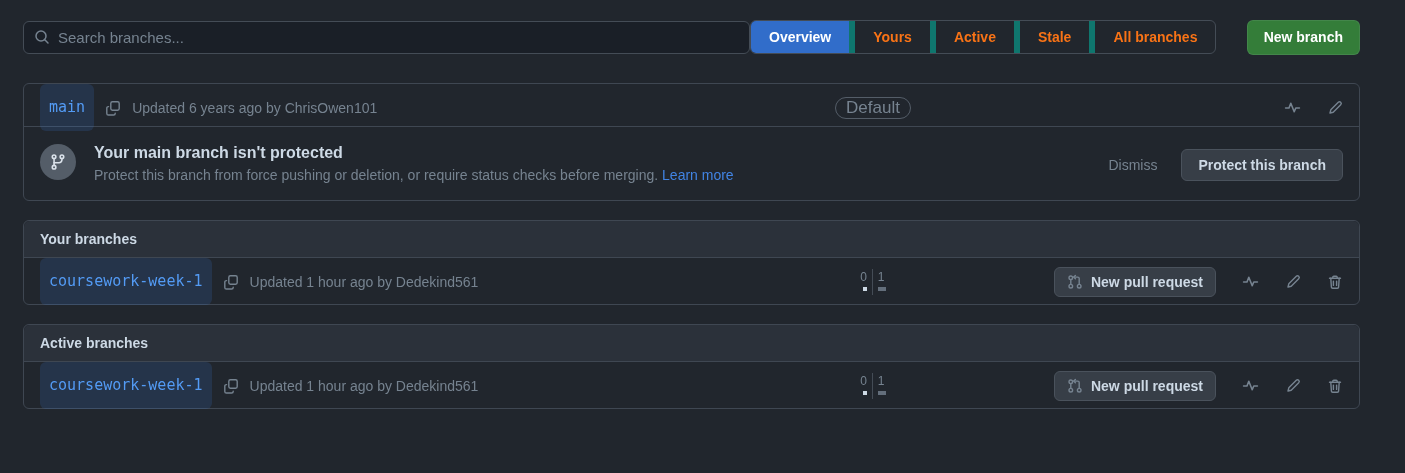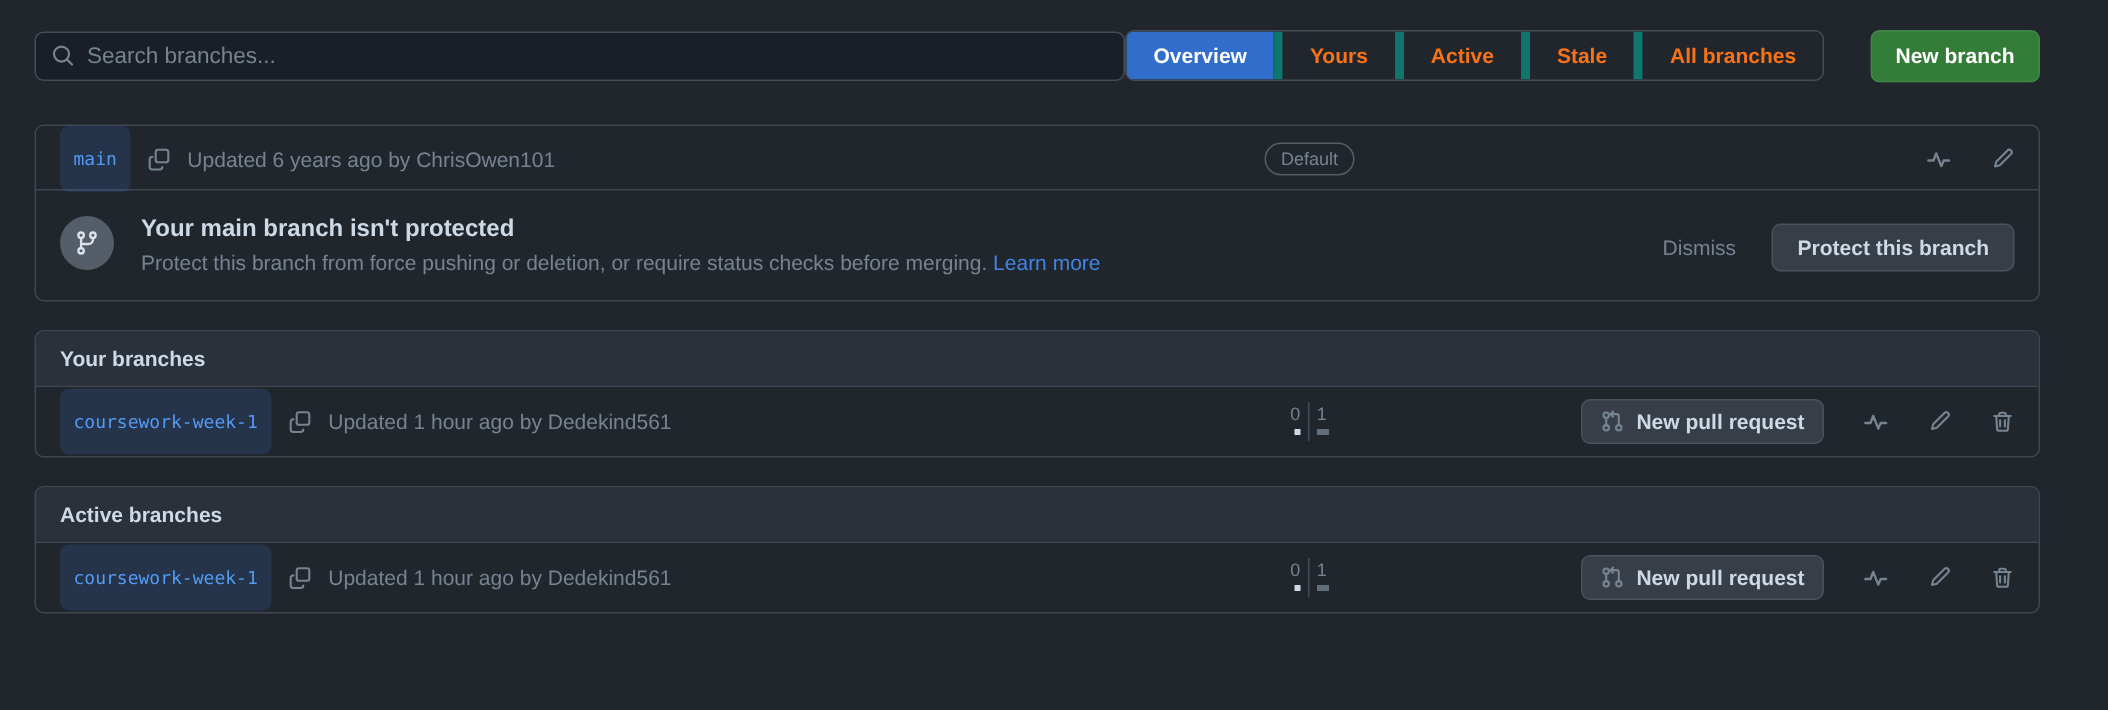--- a/index.html
+++ b/index.html
@@ -52,29 +52,29 @@
   .box-header h2 { margin:0; font-size:14px; font-weight:700; color:#cdd9e5; }
   .hdr-ic { color:#768390; cursor:pointer; }
 
   .branch-row {
     display:grid; grid-template-columns: 1fr 100px 420px; align-items:center;
     padding:0 16px; height:42px;
   }
   .branch-row.tall { height:46px; }
   .cell-left { display:flex; align-items:center; gap:11px; font-size:14px; min-width:0; }
   .branch-pill {
-    font-family:"DejaVu Sans Mono", monospace; font-size:12px; color:#539bf5;
+    font-family:"DejaVu Sans Mono", monospace; font-size:15px; color:#539bf5;
     background: rgba(65,132,228,0.16); padding:16px 9px; border-radius:6px; text-decoration:none;
     cursor:pointer; line-height:1;
   }
   .muted { color:#768390; }
   .icon-btn { color:#768390; cursor:pointer; display:inline-flex; background:none; border:none; padding:0; }
   .cell-mid { display:flex; justify-content:center; }
   .badge {
-    border:1px solid #545d68; color:#768390; font-size:12px; border-radius:999px;
+    border:1px solid #545d68; color:#768390; font-size:17px; border-radius:999px;
     padding:2px 10px; line-height:16px;
   }
   .cell-right { display:flex; align-items:center; justify-content:flex-end; gap:26px; }
 
   .btn {
     background:#373e47; border:1px solid #4a525c; border-radius:6px;
     color:#cdd9e5; font-size:14px; font-weight:700; cursor:pointer;
     display:inline-flex; align-items:center; gap:8px;
     font-family:"Liberation Sans", sans-serif;
   }

